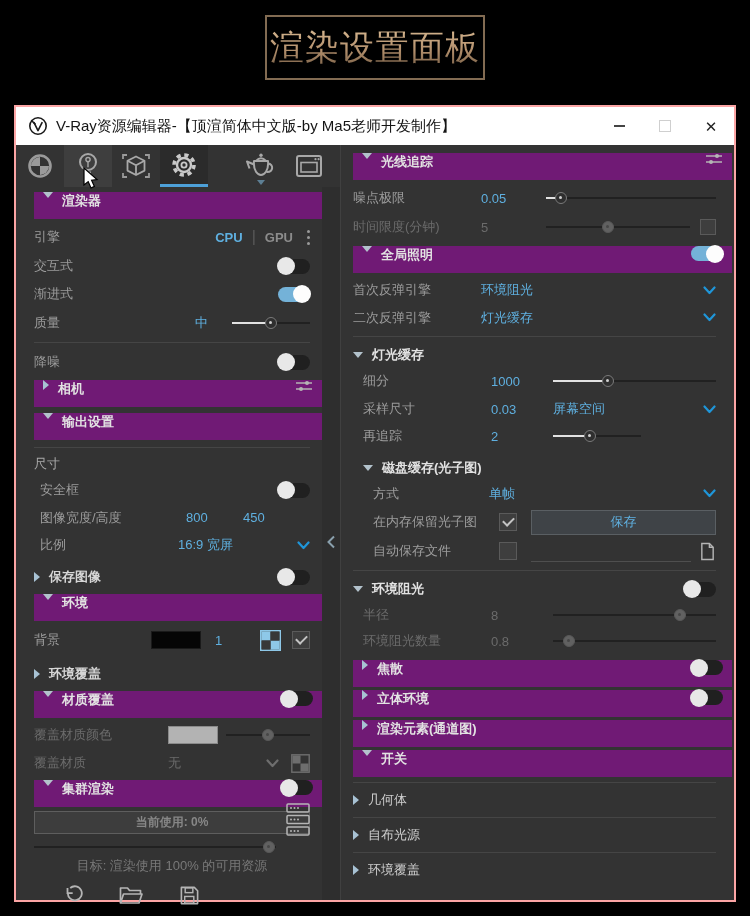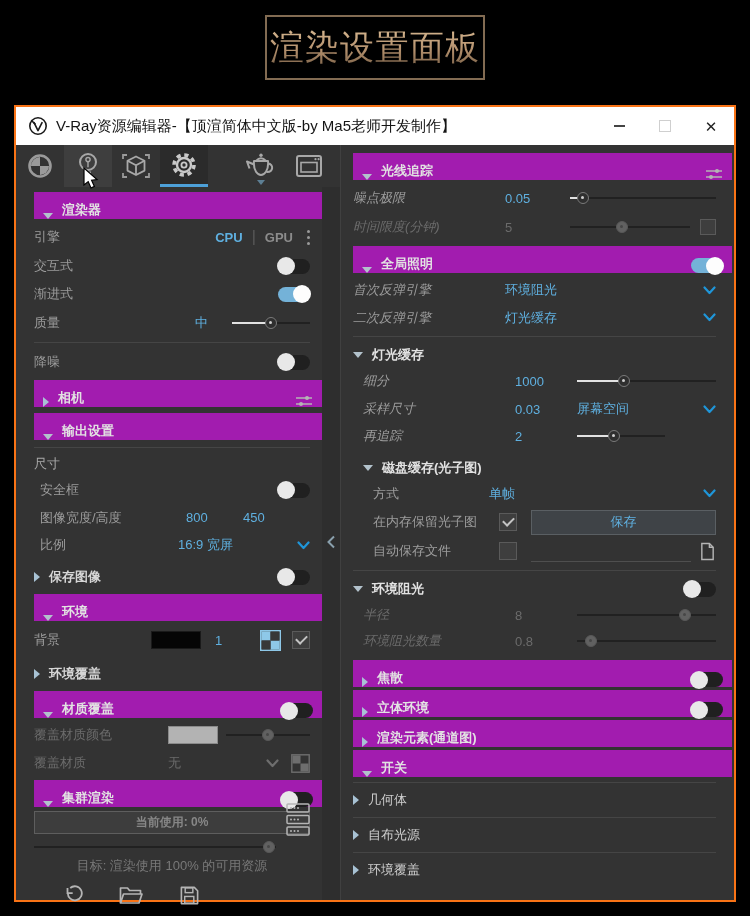--- a/index.html
+++ b/index.html
@@ -7,21 +7,21 @@
        font-family:"Liberation Sans", sans-serif;-webkit-font-smoothing:antialiased;}
   svg{display:block;}
   
   .poster{position:absolute;left:265px;top:15px;width:220px;height:65px;box-sizing:border-box;
           border:2px solid #826b52;display:flex;align-items:center;justify-content:center;}
   .poster-text{font-size:34px;letter-spacing:1px;font-weight:500;
                background:linear-gradient(180deg,#dcbd96 0%,#b28f6c 55%,#6e5740 100%);
                -webkit-background-clip:text;background-clip:text;color:transparent;}
   
   .window{position:absolute;left:14px;top:105px;width:722px;height:797px;box-sizing:border-box;
-          border:2px solid #f97316;background:#333;display:flex;flex-direction:column;}
+          border:2px solid #fca5a5;background:#333;display:flex;flex-direction:column;}
   .titlebar{height:38px;background:#fff;display:flex;align-items:center;padding:0 0 0 12px;flex-shrink:0;}
   .titlebar .ttl{font-size:15px;color:#151515;margin-left:8px;font-weight:500;white-space:nowrap;}
   .wbtns{margin-left:auto;display:flex;height:100%;}
   .wbtn{width:46px;display:flex;align-items:center;justify-content:center;}
   .minbar{width:11px;height:2px;background:#444;}
   .maxbox{width:10px;height:10px;border:1.5px solid #cfcfcf;}
   .closex{font-size:15px;color:#222;line-height:1;}
   
   .content{position:relative;flex:1;background:#333;}
   .leftcol{position:absolute;left:0;top:0;bottom:0;width:324px;display:flex;flex-direction:column;}
@@ -40,21 +40,21 @@
   
   .lrows{padding-left:18px;display:flex;flex-direction:column;flex:1;}
   .row{display:flex;align-items:center;}
   .rw{margin-right:30px;}
   .rrow{margin-right:18px;}
   .lab{color:#9c9c9c;font-size:13px;}
   .lab2{color:#a9a9a9;font-size:13px;}
   .dim{color:#6b6b6b !important;}
   .val{color:#5fb0e0;font-size:13px;}
   .flex1{flex:1;}
-  .bar{height:27px;background:#a21caf;display:flex;align-items:flex-end;padding:0 9px;
+  .bar{height:27px;background:#701a75;display:flex;align-items:flex-start;padding:0 9px;
        margin:3px 18px 3px 0;color:#e2e2e2;font-size:13px;font-weight:bold;}
   .rbar{margin:3px 2px 3px 0;}
   .bar .btxt{margin-left:9px;}
   .sub{height:25px;display:flex;align-items:center;color:#e2e2e2;font-size:13px;font-weight:bold;}
   .sub .btxt{margin-left:9px;}
   .tri{width:0;height:0;border-left:5px solid transparent;border-right:5px solid transparent;border-top:6px solid #b3c2cc;flex-shrink:0;}
   .trir{width:0;height:0;border-top:5px solid transparent;border-bottom:5px solid transparent;border-left:6px solid #a8c2d4;flex-shrink:0;}
   .divider{height:1px;background:#454545;margin:4px 30px 4px 0;}
   .rdivider{height:1px;background:#454545;margin:5px 18px 5px 0;}
   
@@ -83,21 +83,21 @@
   .savebtn{flex:1;height:23px;background:#3f4347;border:1px solid #5a5f63;display:flex;align-items:center;
            justify-content:center;color:#5fb0e0;font-size:13px;}
   .fileline{flex:1;height:20px;border-bottom:1px solid #4f4f4f;}
   .progress{height:21px;border:1px solid #5e5e5e;background:#3d3d3d;display:flex;align-items:center;
             justify-content:center;color:#878787;font-size:12px;font-weight:bold;margin:4px 30px 4px 0;}
   .goal{color:#787878;font-size:13px;text-align:center;}
   .lfooter{height:38px;display:flex;align-items:center;padding-left:29px;gap:36px;margin-top:auto;flex-shrink:0;}
   .swarmwrap{position:relative;}
   .servericon{position:absolute;right:30px;top:26px;}
   .indent{margin-left:10px;}
-  .rlab{width:152px;flex-shrink:0;font-style:italic;}
+  .rlab{width:128px;flex-shrink:0;}
   .gap8{width:8px;flex-shrink:0;}
 </style>
 </head>
 <body>
 
 <div class="poster">
   <span class="poster-text">渲染设置面板</span>
 </div>
 
 <div class="window">

